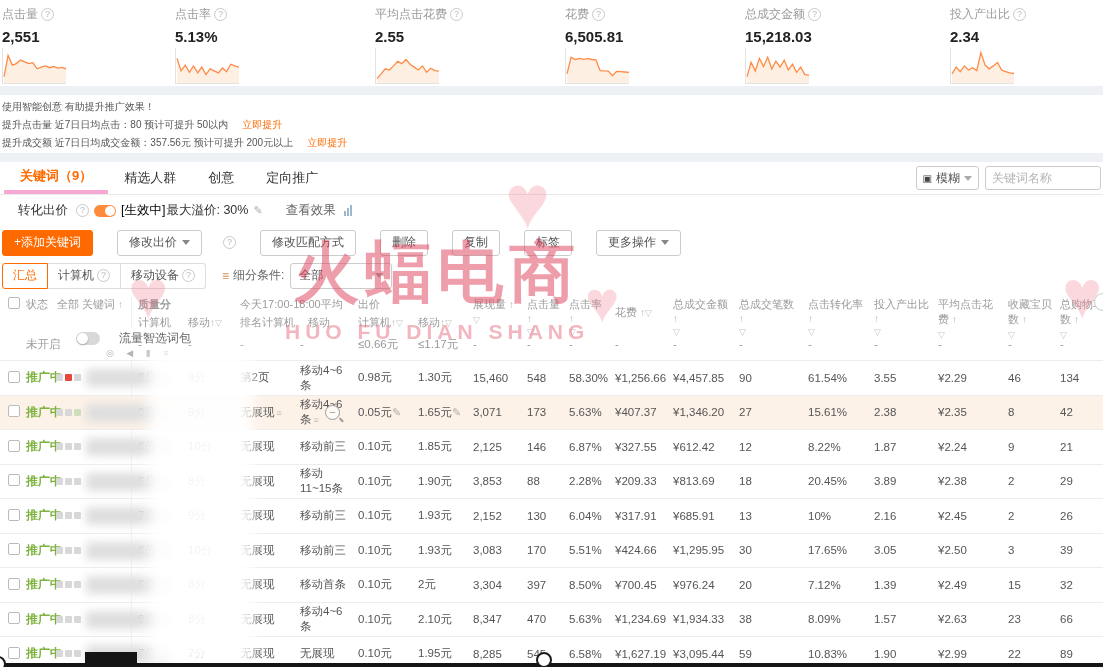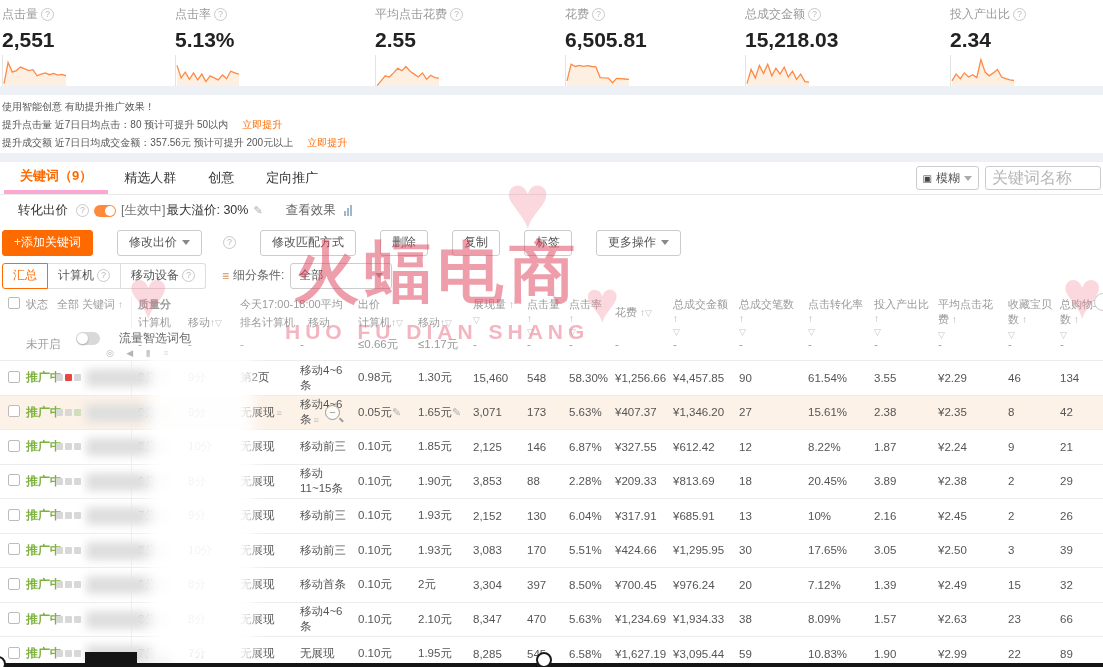--- a/index.html
+++ b/index.html
@@ -3,21 +3,21 @@
 <meta charset="utf-8">
 <style>
 * { margin:0; padding:0; box-sizing:border-box; }
 html,body { width:1103px; height:667px; overflow:hidden; position:relative;
   font-family:"Liberation Sans","DejaVu Sans",sans-serif; background:#fff; font-size:12px; color:#333; }
 
 
 #top-metrics { position:absolute; left:0; top:0; width:1103px; height:86px; background:#fff; }
 .metric { position:absolute; top:6px; width:170px; }
 .metric .mlabel { font-size:12px; color:#9a9a9a; }
-.metric .mvalue { font-size:21px; font-weight:bold; color:#222; margin-top:5px; }
+.metric .mvalue { font-size:15px; font-weight:bold; color:#222; margin-top:5px; }
 .metric svg { display:block; margin-top:3px; border-left:1px solid #e3e3e3; border-bottom:1px solid #e3e3e3; }
 
 .q { display:inline-block; width:13px; height:13px; line-height:11px; border:1px solid #c9c9c9;
   border-radius:50%; color:#bbb; font-size:9px; text-align:center; margin-left:3px; vertical-align:1px; background:#fff; }
 
 
 #notice-band { position:absolute; left:0; top:86px; width:1103px; height:76px; background:#edf0f4; }
 #notice-card { position:absolute; left:0; top:9px; width:1103px; height:58px; background:#fff; padding:3px 0 0 2px; }
 #notice-card .nline { font-size:10px; color:#555; line-height:18px; }
 .orange-link { color:#ff6a00; margin-left:14px; cursor:pointer; }
@@ -26,29 +26,29 @@
 #panel { position:absolute; left:0; top:162px; width:1103px; height:505px; background:#fff; }
 
 
 #tabbar { position:relative; height:33px; border-bottom:1px solid #e8e8e8; display:flex; align-items:stretch; padding-left:4px; }
 .tab { padding:0 16px; display:flex; align-items:center; font-size:13px; color:#333; cursor:pointer; }
 .tab.active { color:#ff6a00; border-bottom:4px solid #f9a8d4; font-weight:bold; }
 #tab-right { position:absolute; right:2px; top:4px; display:flex; gap:6px; }
 .select-box { height:24px; border:1px solid #ccc; border-radius:3px; display:flex; align-items:center;
   padding:0 6px; color:#555; background:#fff; font-size:12px; gap:4px; }
 .caret { width:0; height:0; border-left:4px solid transparent; border-right:4px solid transparent; border-top:5px solid #aaa; }
-.kw-input { width:116px; height:24px; border:1px solid #ccc; border-radius:3px; padding:0 6px; font-size:16px;
+.kw-input { width:116px; height:24px; border:1px solid #ccc; border-radius:3px; padding:0 6px; font-size:12px;
   font-family:inherit; color:#333; }
 .kw-input::placeholder { color:#b5b5b5; }
 
 
 #bidbar { height:31px; display:flex; align-items:center; padding-left:18px; font-size:12.5px; color:#333; gap:5px; }
 .mini-toggle { width:22px; height:12px; border-radius:6px; background:#ff8a3c; position:relative; display:inline-block; }
 .mini-toggle::after { content:""; position:absolute; right:1px; top:1px; width:10px; height:10px; border-radius:50%; background:#fff; }
-.status-on { color:#737373; }
+.status-on { color:#000000; }
 .pencil { color:#b0b0b0; font-size:11px; }
 .view-effect { color:#666; margin-left:18px; }
 .bars { display:inline-flex; align-items:flex-end; gap:1px; height:11px; margin-left:3px; }
 .bars i { display:inline-block; width:2px; background:#9db7cd; }
 .bars i:nth-child(1){height:5px}.bars i:nth-child(2){height:8px}.bars i:nth-child(3){height:11px}
 
 
 #toolbar { height:33px; display:flex; align-items:center; gap:24px; padding-left:2px; }
 .btn { height:26px; padding:0 11px; border:1px solid #ccc; border-radius:3px; background:#fff;
   font-size:12px; color:#555; display:flex; align-items:center; gap:3px; cursor:pointer; }

